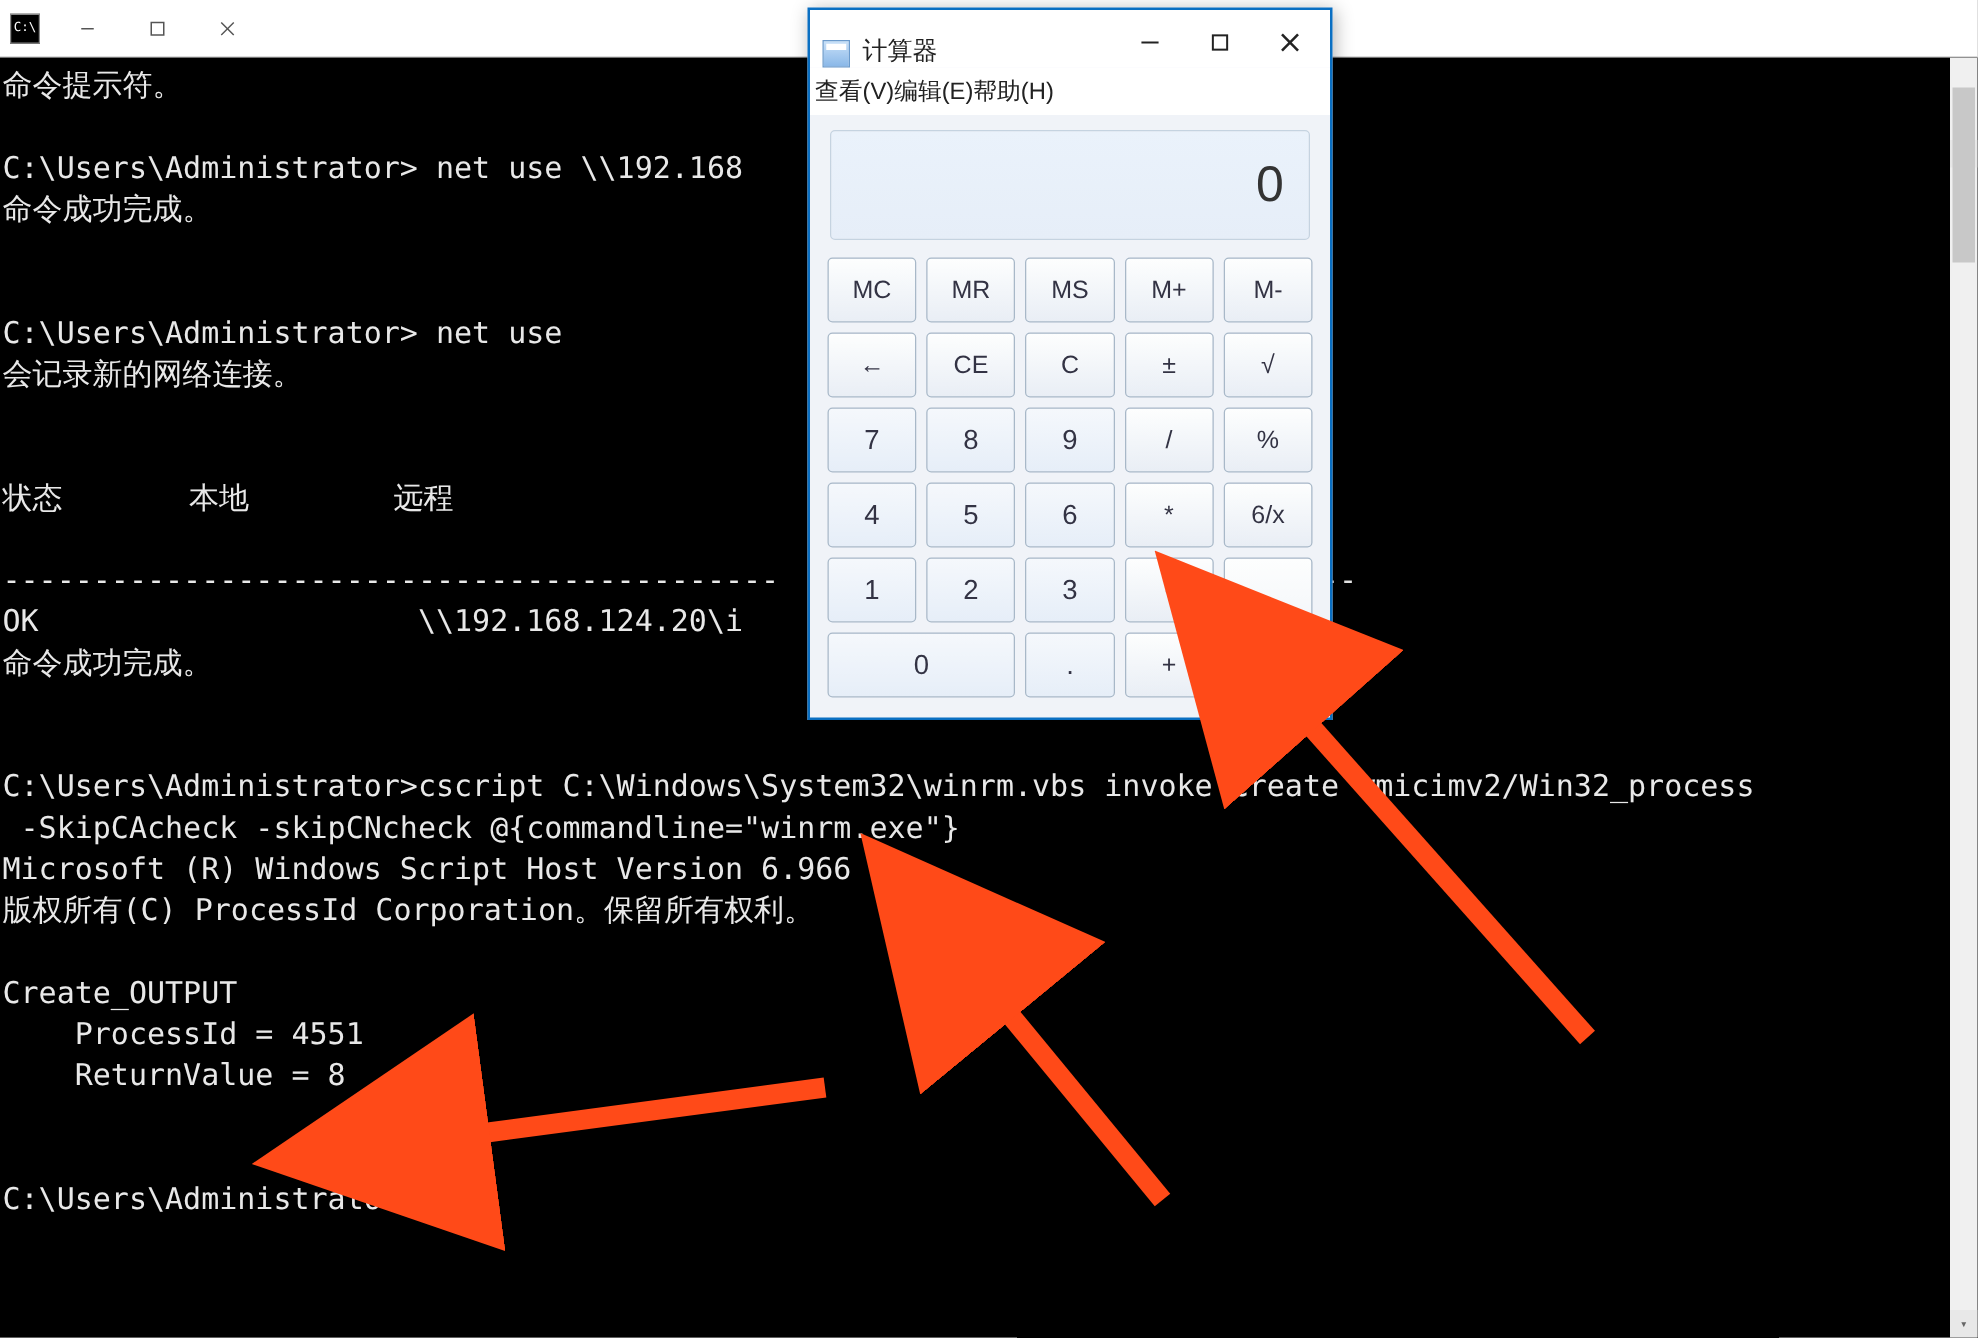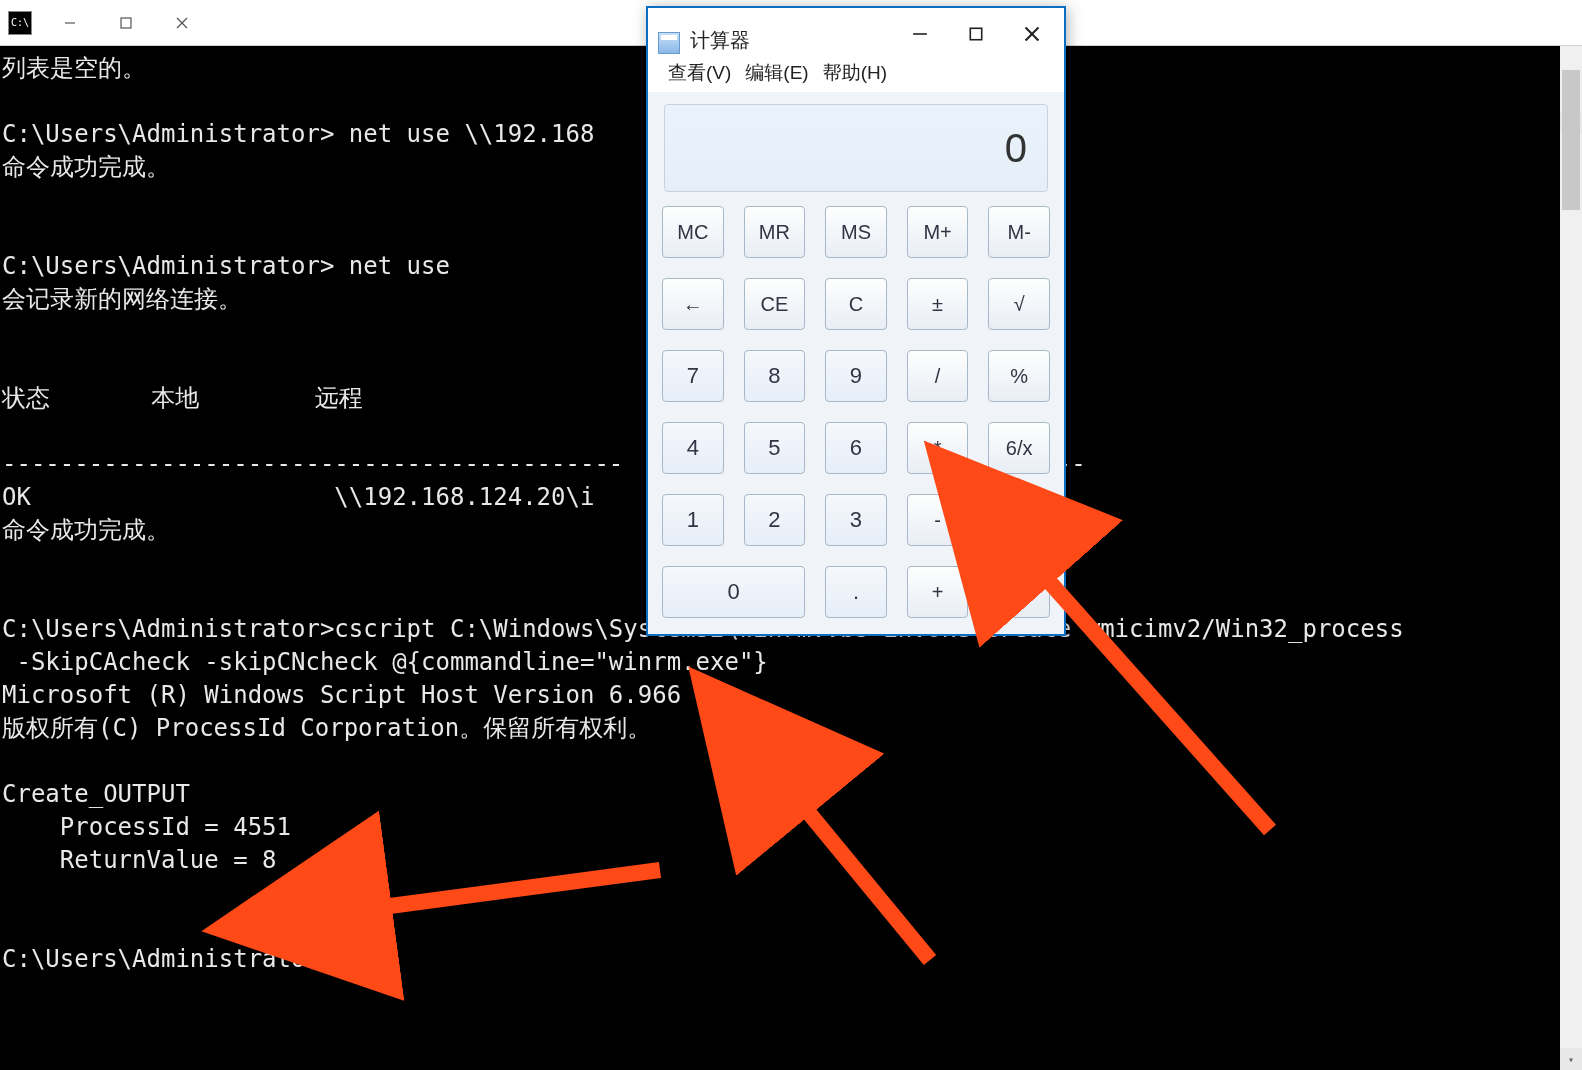--- a/index.html
+++ b/index.html
@@ -143,46 +143,46 @@
     }
     .calc-ctrl-btn {
       width: 56px;
       height: 40px;
       display: flex;
       align-items: center;
       justify-content: center;
       color: #222;
     }
     .calc-menubar {
-      padding: 6px 20px;
+      padding: 6px 4px;
       background: #fff;
       font-size: 19px;
       color: #222;
       display: flex;
-      gap: 14px;
+      gap: 0;
     }
     .calc-display {
       margin: 12px 16px 10px 16px;
       height: 88px;
       background: linear-gradient(#eaf2fb, #e6eef8);
       border: 1px solid #c5d3e0;
       border-radius: 4px;
       display: flex;
       align-items: center;
       justify-content: flex-end;
       padding: 0 20px;
       font-size: 40px;
       color: #333;
       font-family: "Segoe UI", sans-serif;
     }
     .calc-buttons {
       padding: 4px 14px 16px 14px;
       display: grid;
       grid-template-columns: repeat(5, 1fr);
-      gap: 20px;
+      gap: 8px;
     }
     .calc-btn {
       height: 52px;
       background: linear-gradient(#fdfefe, #e9eef5);
       border: 1px solid #a8b8c8;
       border-radius: 4px;
       display: flex;
       align-items: center;
       justify-content: center;
       font-size: 20px;
@@ -221,21 +221,21 @@
           </svg>
       </div>
       <div class="cmd-ctrl-btn">
         <svg viewBox="0 0 14 14">
             <line x1="2" y1="2" x2="12" y2="12" stroke="#555" stroke-width="1.2"></line>
             <line x1="12" y1="2" x2="2" y2="12" stroke="#555" stroke-width="1.2"></line>
           </svg>
       </div>
     </div>
   </div>
-  <div class="cmd-body"><span>列表是空的。</span>
+  <div class="cmd-body"><span>命令提示符。</span>
 <span></span>
 <span>C:\Users\Administrator&gt; net use \\192.168                     er:"admin"</span>
 <span>命令成功完成。</span>
 <span></span>
 <span></span>
 <span>C:\Users\Administrator&gt; net use</span>
 <span>会记录新的网络连接。</span>
 <span></span>
 <span></span>
 <span>状态       本地        远程</span>

